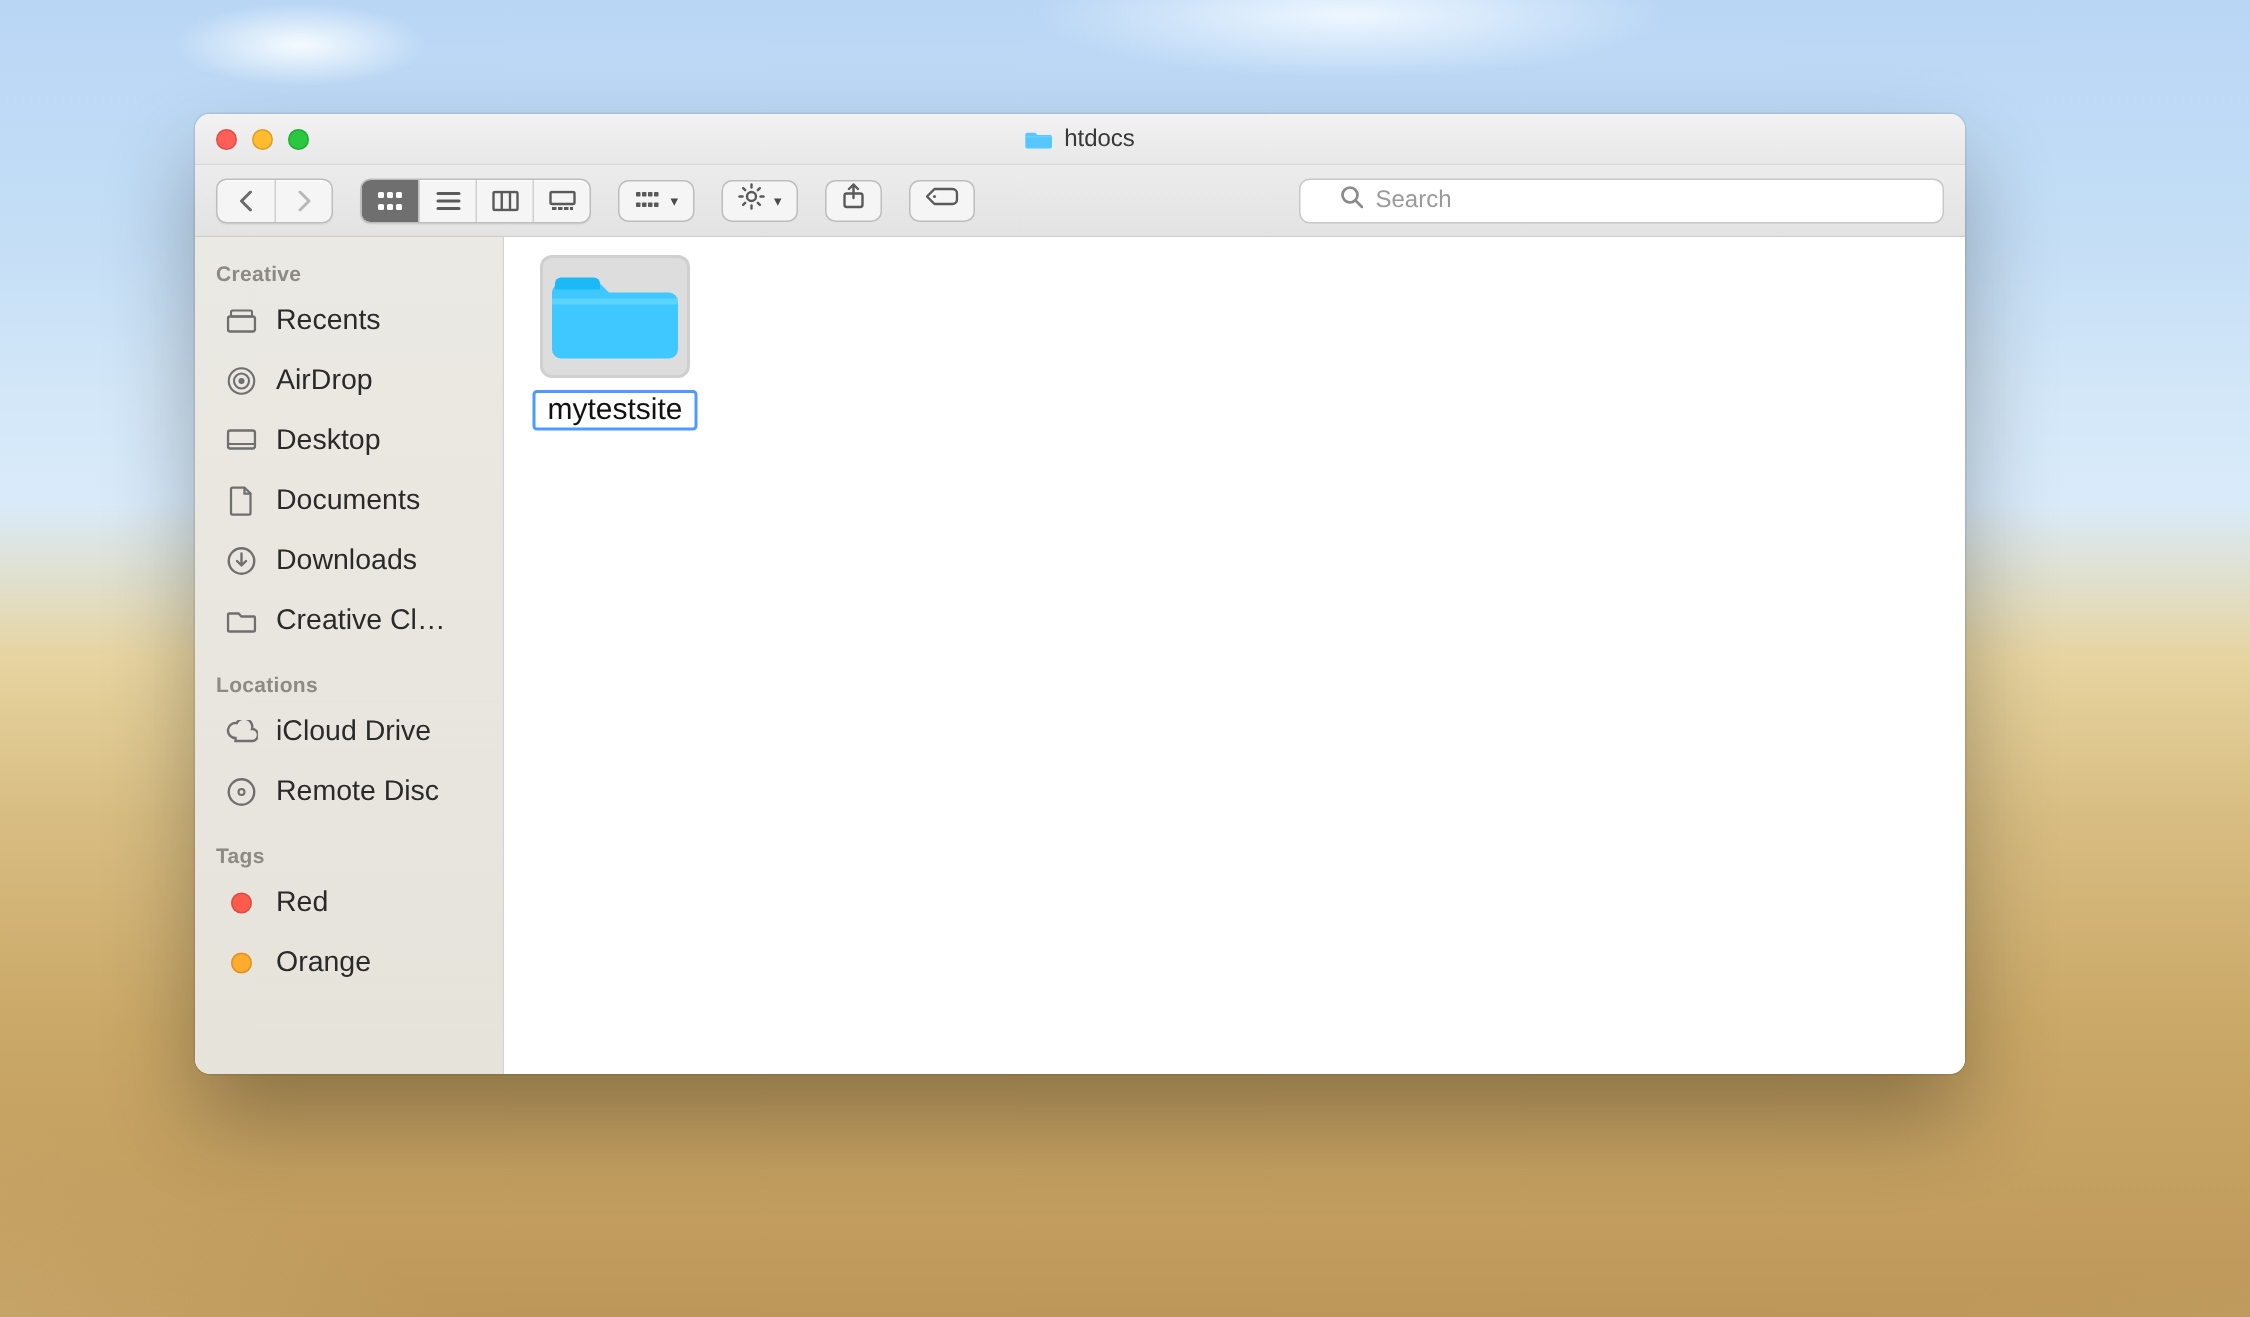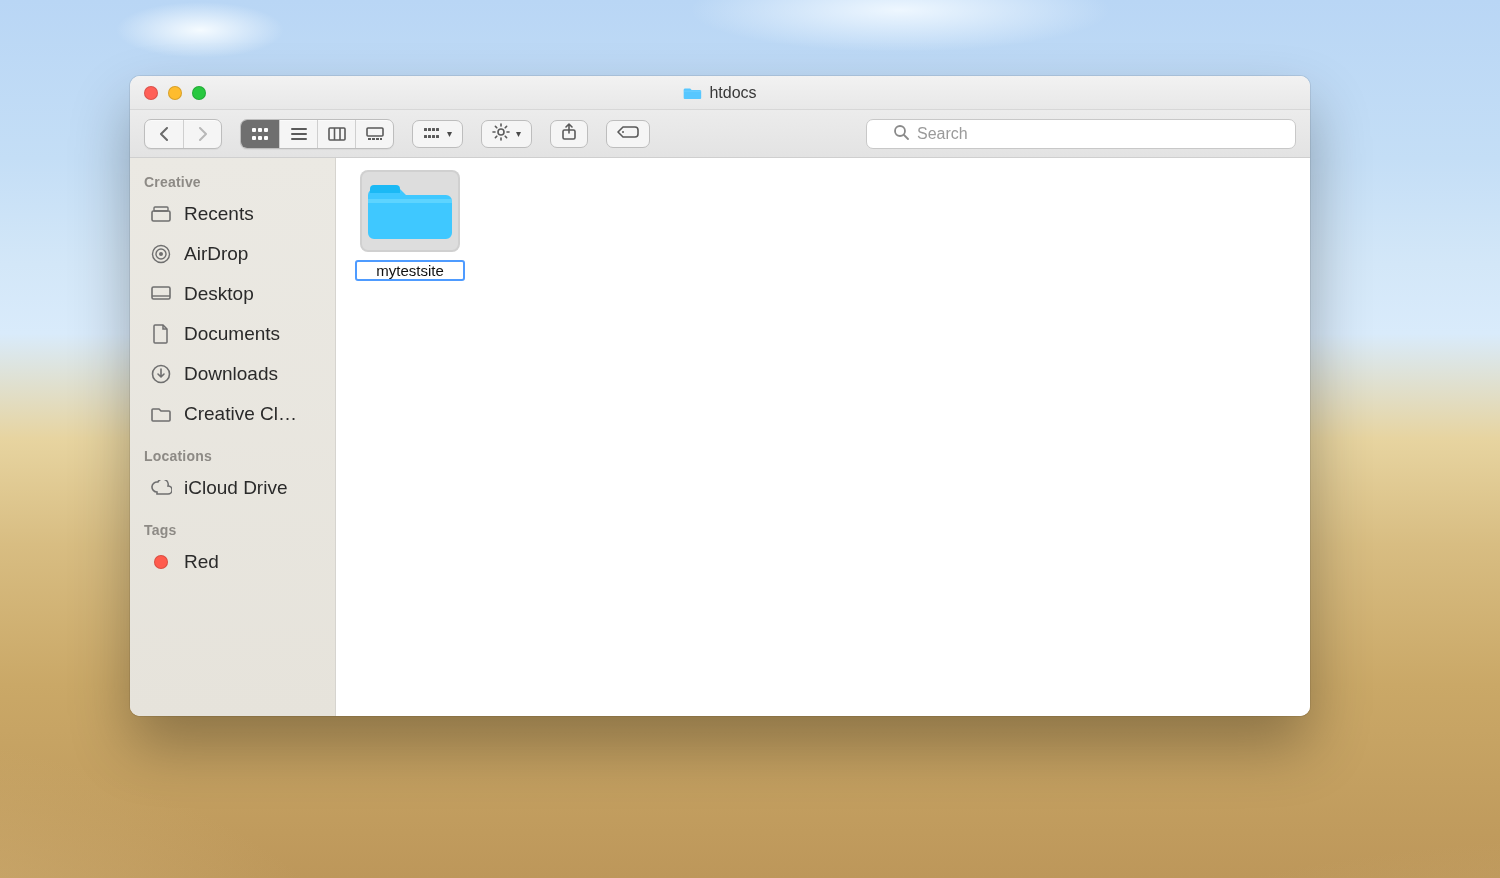--- a/index.html
+++ b/index.html
@@ -78,21 +78,21 @@
   .sb-item .dot.orange { background:#ffab2e; }
   .sb-item .label { white-space:nowrap; overflow:hidden; text-overflow:ellipsis; }
 
   .content { flex:1; background:#fff; padding:12px 18px; }
   .file-grid { display:flex; flex-wrap:wrap; gap:24px; }
   .file-item { width:112px; display:flex; flex-direction:column; align-items:center; gap:8px; }
   .folder-ico { width:100px; height:82px; border-radius:8px; background:#e8e8e8;
     display:flex; align-items:center; justify-content:center; padding:8px; }
   .folder-ico.selected { background:#dddddd; box-shadow: inset 0 0 0 2px rgba(0,0,0,.06); }
   .folder-svg svg { width:84px; height:64px; display:block; }
-  .file-name { font-size:15px; color:#111; background:#fff;
+  .file-name { font-size:20px; color:#111; background:#fff;
     border:2px solid #4e9bff; border-radius:3px; padding:0 6px; outline:none; text-align:center; max-width:110px; }
 
   
   svg { pointer-events:none; }
 </style>
 </head>
 <body>
 
 <div class="desktop">
   <div class="cloud"></div>
@@ -311,30 +311,45 @@
 
         <div class="sb-item">
           <span class="icn">
             <svg width="22" height="16" viewBox="0 0 22 16">
                 <path d="M7 13a5 5 0 1 1 .8-9.93A5.5 5.5 0 0 1 18 7a4 4 0 0 1 0 8H7z" fill="none" stroke="#6f6f6f" stroke-width="1.6" transform="translate(0,-1)"></path>
               </svg>
           </span>
           <span class="label">iCloud Drive</span>
         </div>
 
+        <div class="sb-item">
+          <span class="icn">
+            <svg width="20" height="20" viewBox="0 0 20 20">
+                <circle cx="10" cy="10" r="8.5" fill="none" stroke="#6f6f6f" stroke-width="1.6"></circle>
+                <circle cx="10" cy="10" r="2" fill="none" stroke="#6f6f6f" stroke-width="1.4"></circle>
+              </svg>
+          </span>
+          <span class="label">Remote Disc</span>
+        </div>
 
         <div class="sb-heading" style="margin-top:8px">Tags</div>
 
         <div class="sb-item">
           <span class="icn">
               <span class="dot red"></span>
             </span>
           <span class="label">Red</span>
         </div>
 
+        <div class="sb-item">
+          <span class="icn">
+              <span class="dot orange"></span>
+            </span>
+          <span class="label">Orange</span>
+        </div>
       </div>
 
       <div class="content">
         <div class="file-grid">
           <div class="file-item">
             <div class="folder-ico selected">
               <span class="folder-svg">
                 <svg viewBox="0 0 84 64">
                   <path fill="#3fc8ff" d="M6 10h26l6 6h40a6 6 0 0 1 6 6v32a6 6 0 0 1-6 6H6a6 6 0 0 1-6-6V16a6 6 0 0 1 6-6z"></path>
                   <path fill="#6bd8ff" d="M0 20h84v4H0z" opacity=".7"></path>

